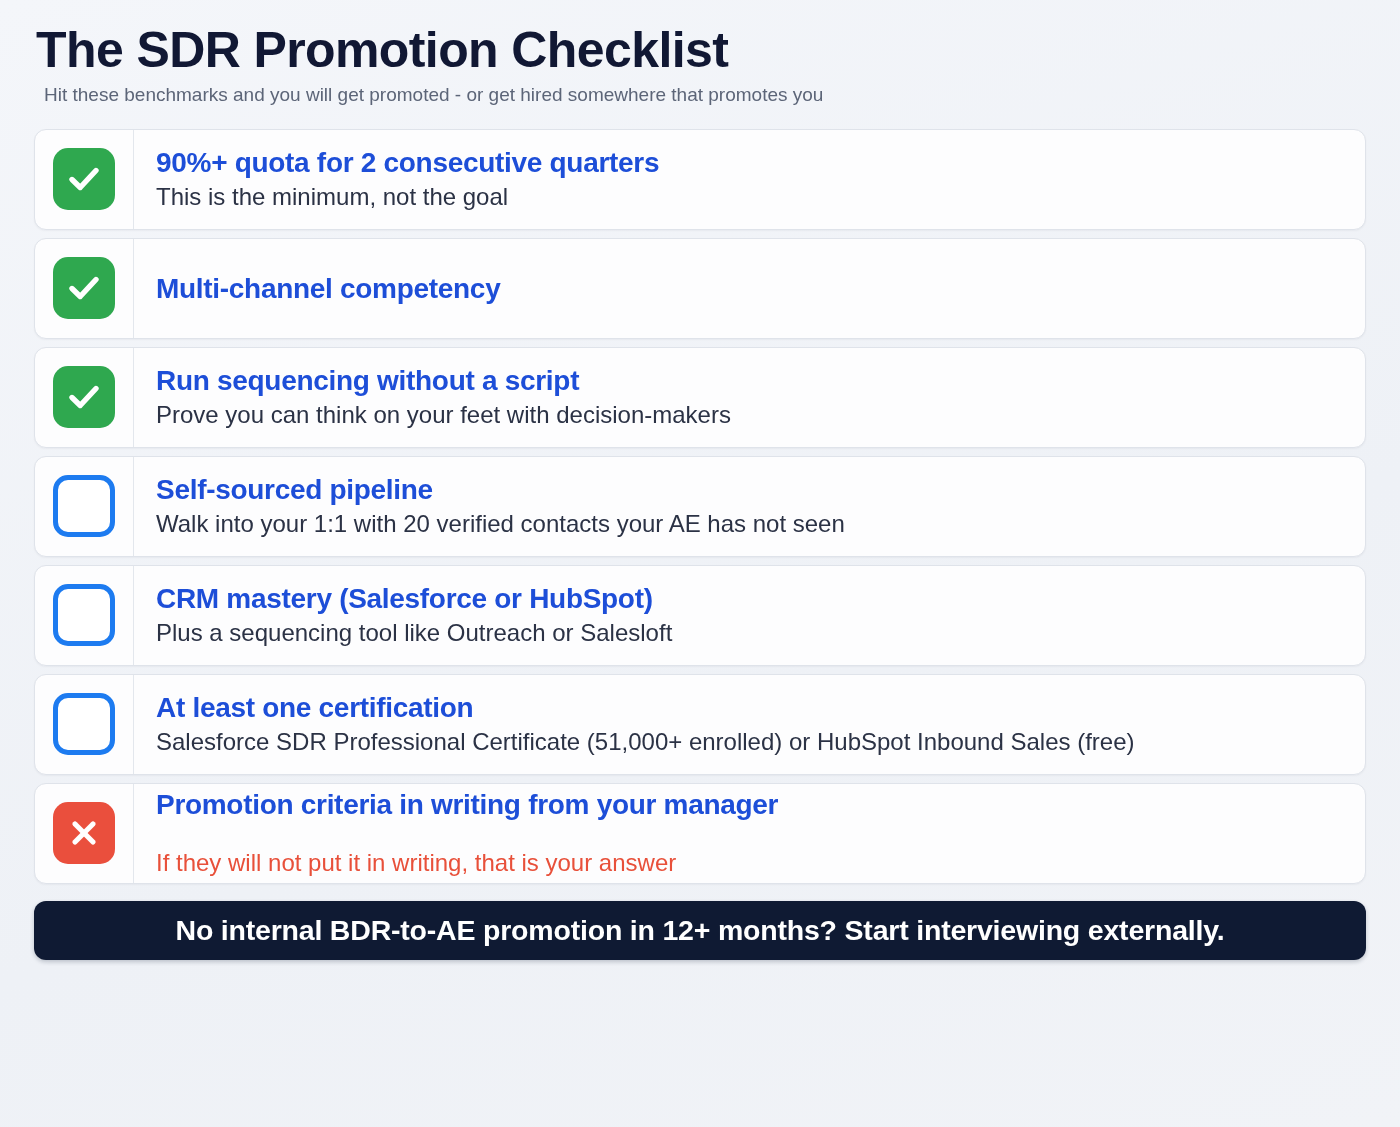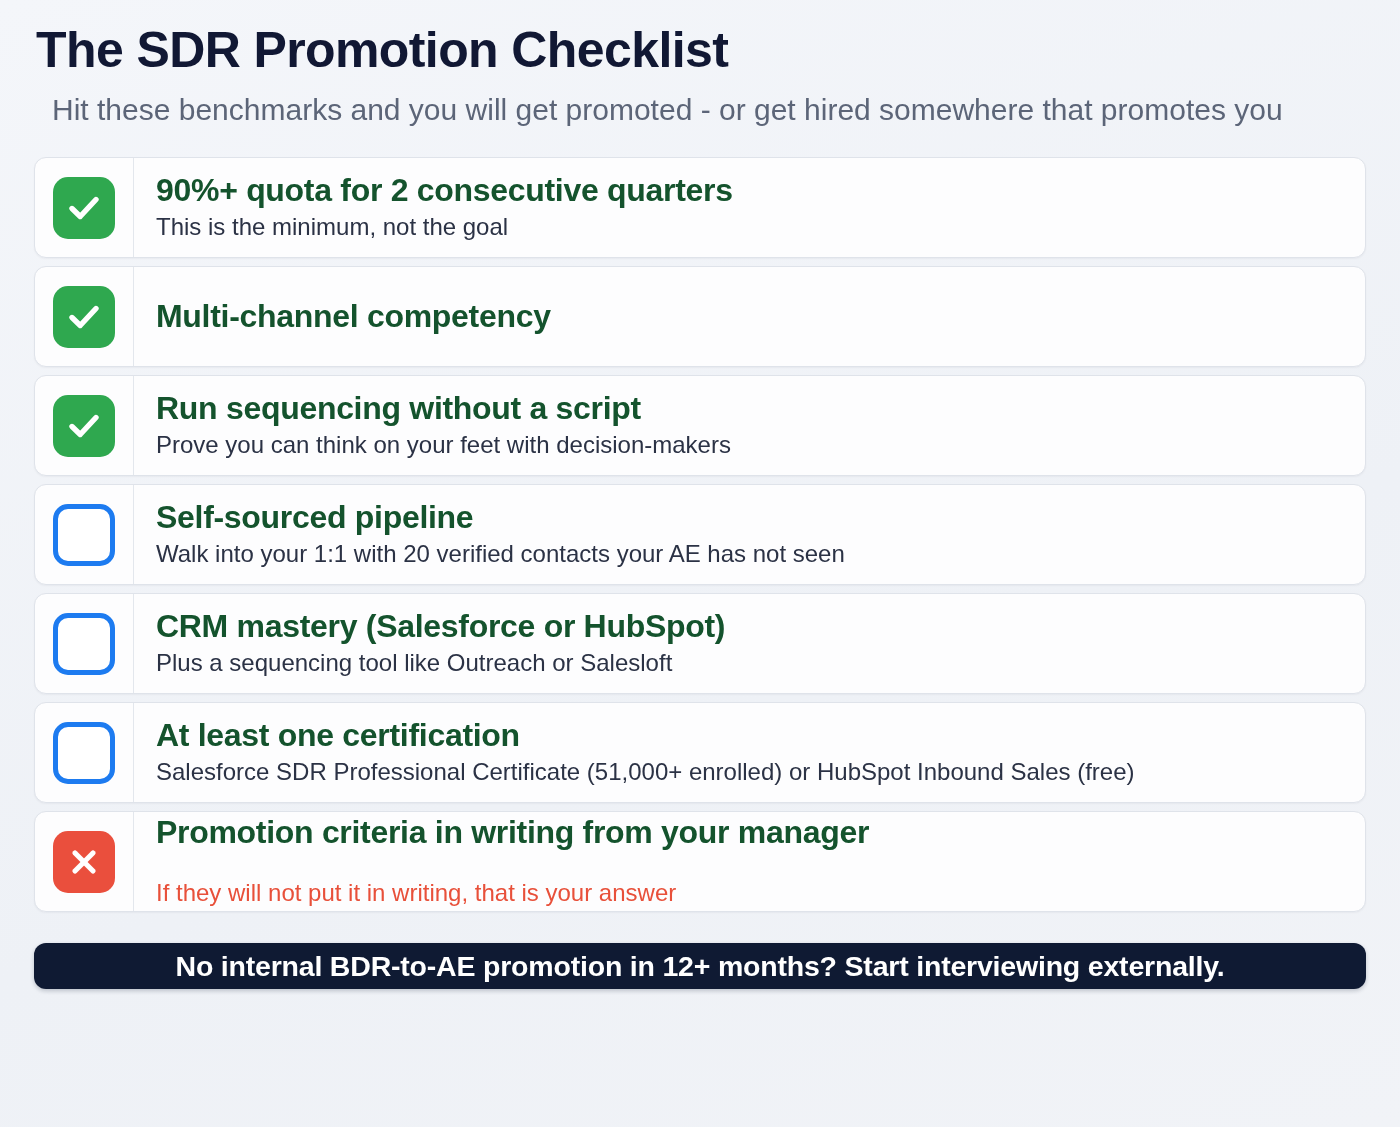--- a/index.html
+++ b/index.html
@@ -28,24 +28,24 @@
   .title {
     font-size: 50px;
     font-weight: bold;
     color: #111834;
     letter-spacing: -0.6px;
     line-height: 1.06;
     margin: 0 0 0 0;
     white-space: nowrap;
   }
   .subtitle {
-    font-size: 30px;
+    font-size: 19px;
     color: #5c6578;
     line-height: 1.1;
-    margin: 16px;
+    margin: 8px;
     white-space: nowrap;
   }
   .list {
     margin-top: 15px;
     display: flex;
     flex-direction: column;
     gap: 8px;
   }
   .item {
     background: #fdfdfe;
@@ -87,43 +87,43 @@
   }
   .cbox svg { display: block; }
   .text-cell {
     flex: 1;
     display: flex;
     flex-direction: column;
     justify-content: center;
     padding: 0 18px 0 22px;
   }
   .item-title {
-    font-size: 32px;
+    font-size: 28px;
     font-weight: bold;
-    color: #14532d;
+    color: #1d4ed8;
     line-height: 1.12;
     letter-spacing: -0.3px;
     white-space: nowrap;
   }
   .item-sub {
     font-size: 24px;
     color: #2b3245;
     line-height: 1.2;
     margin-top: 4px;
     white-space: nowrap;
   }
   .item-sub.warn {
     color: #e8503a;
     margin-top: 28px;
   }
   .footer {
-    margin-top: 31px;
+    margin-top: 17px;
     background: #0f1a33;
     border-radius: 12px;
-    height: 46px;
+    height: 59px;
     display: flex;
     align-items: center;
     justify-content: center;
     box-shadow: 0 2px 4px rgba(15,26,51,0.22);
   }
   .footer-text {
     color: #ffffff;
     font-size: 28.5px;
     font-weight: bold;
     letter-spacing: -0.2px;

